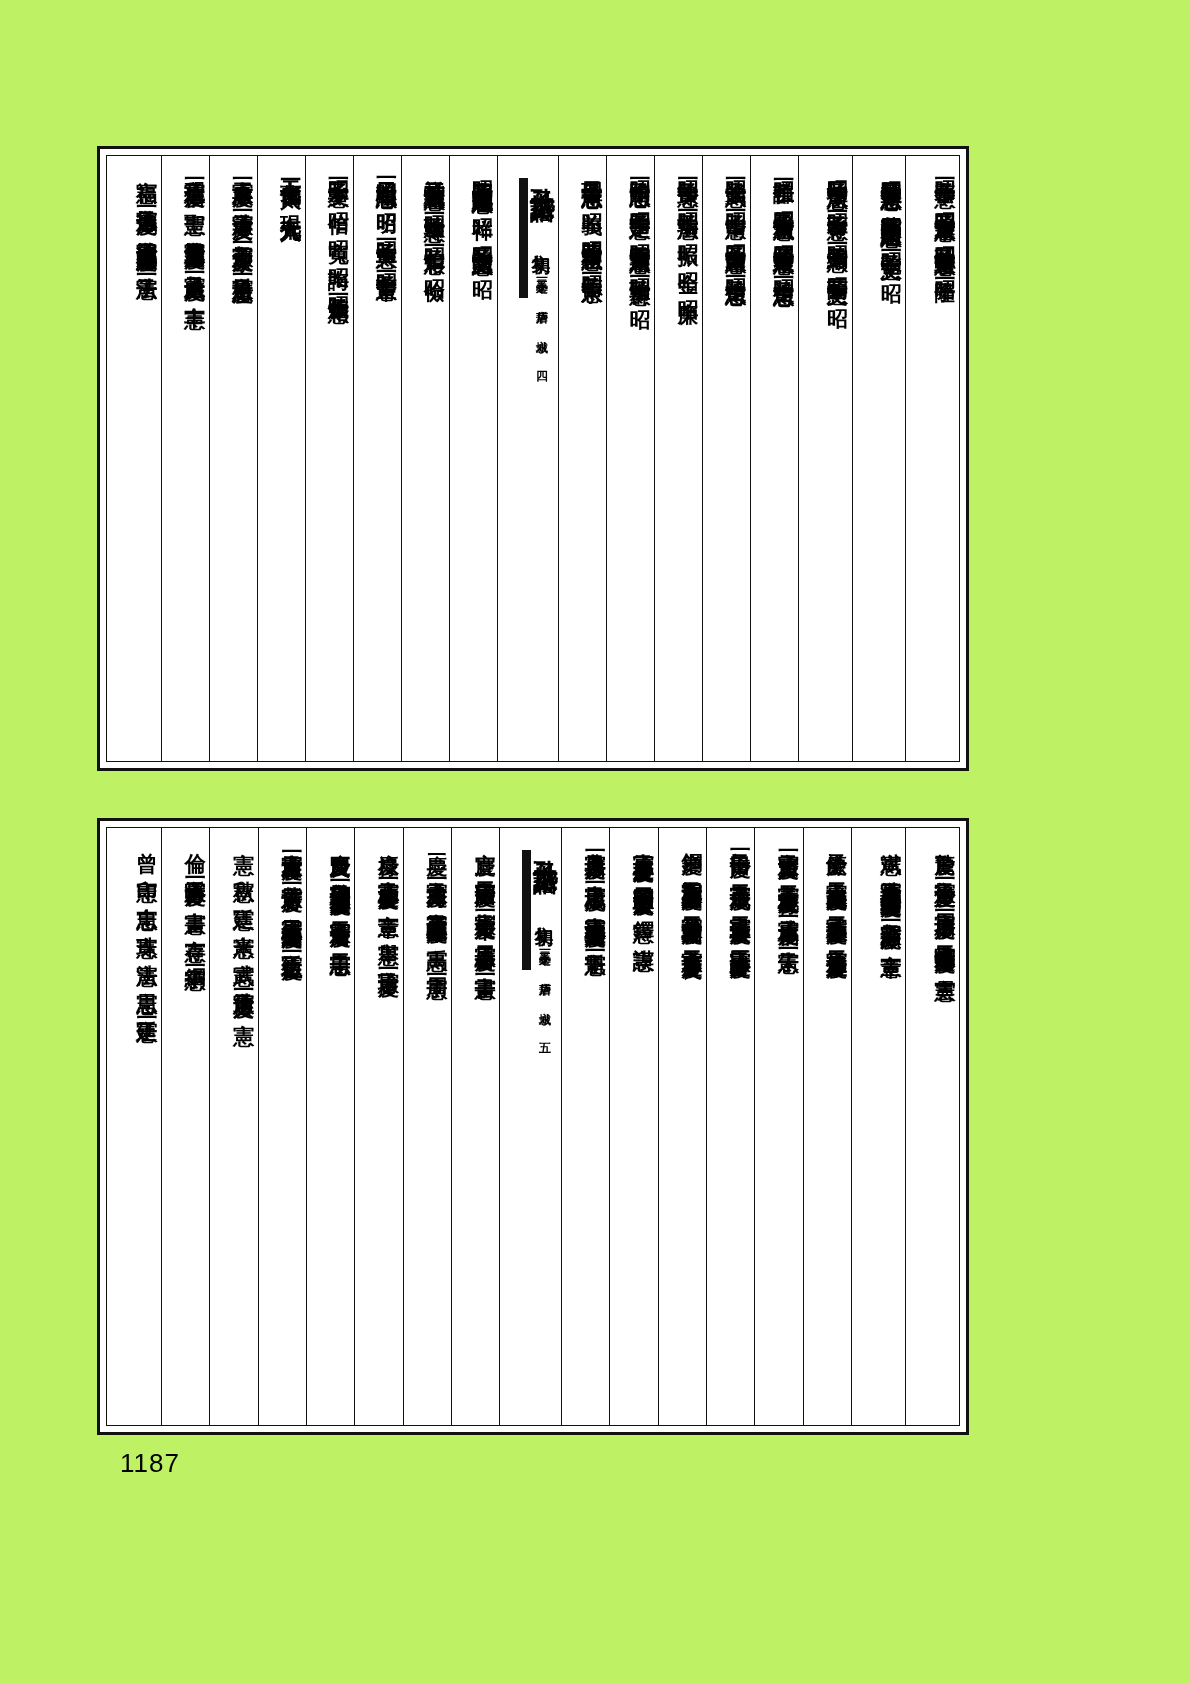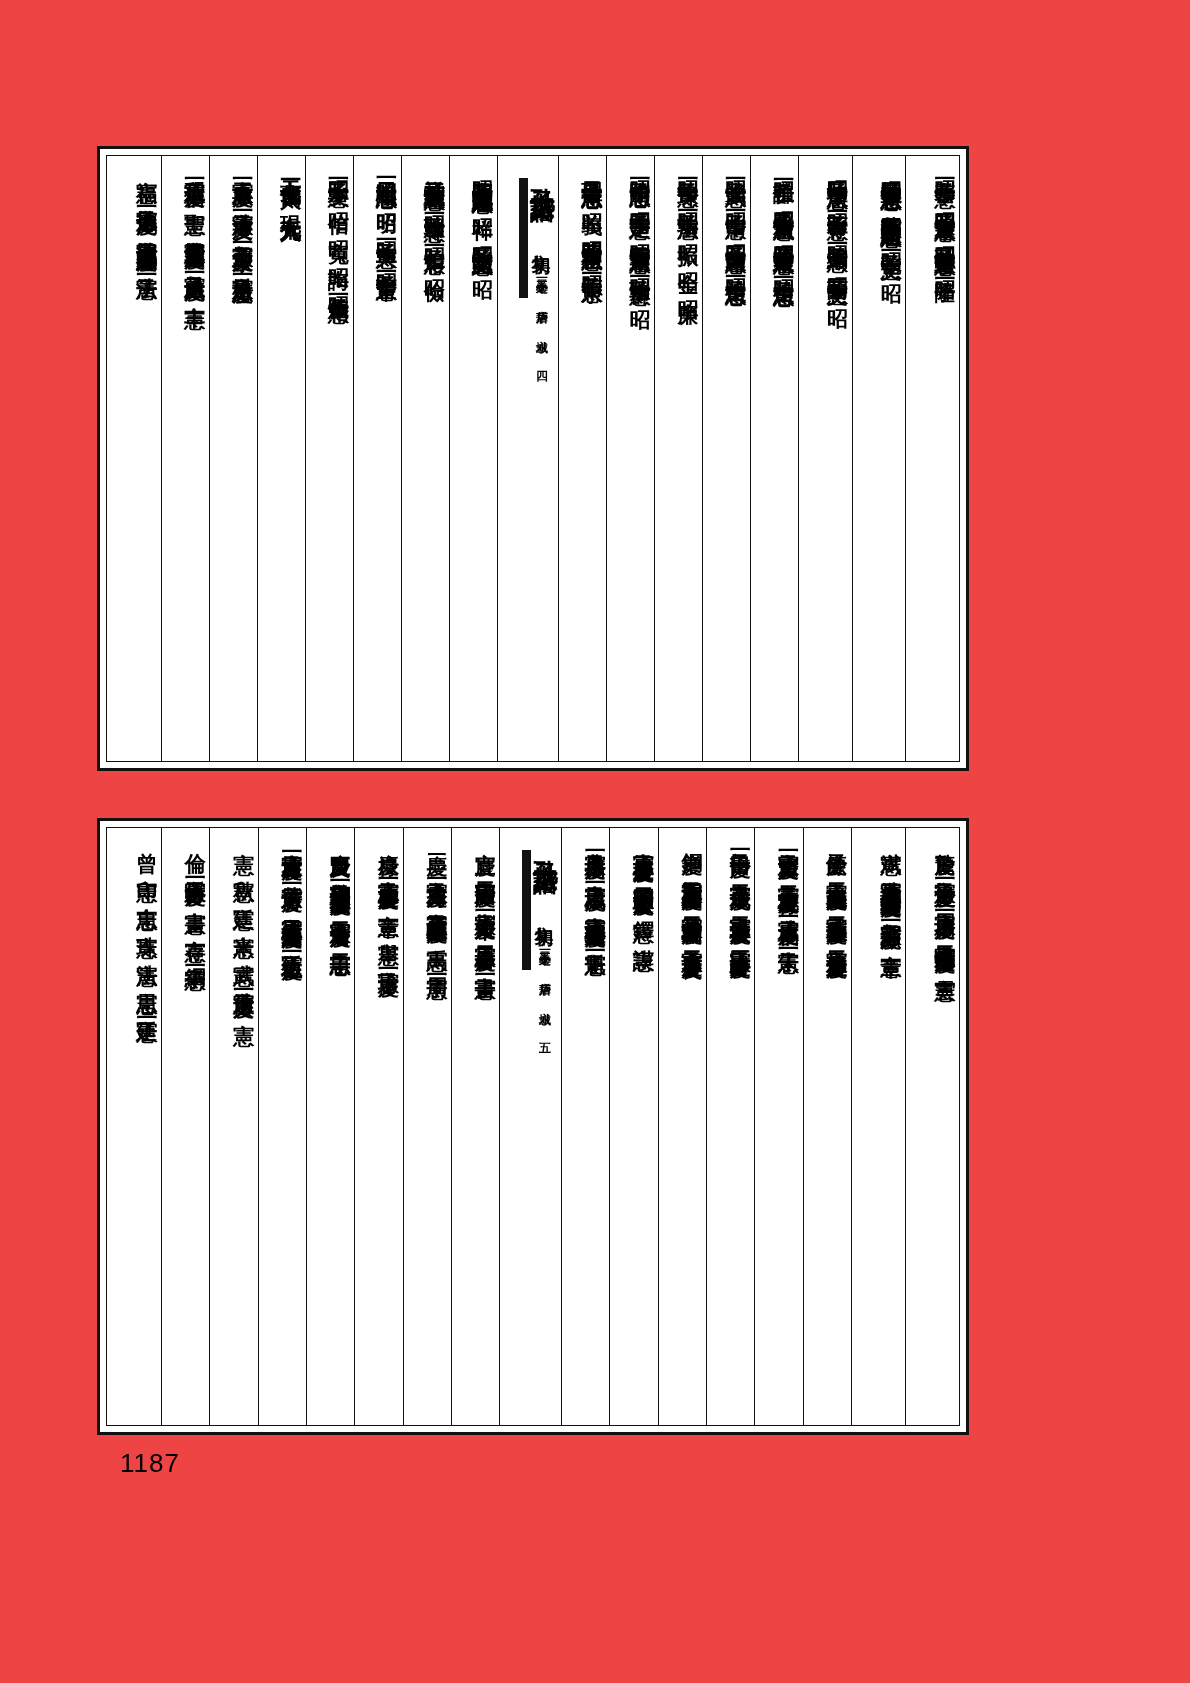--- a/index.html
+++ b/index.html
@@ -11,21 +11,21 @@
     width: 1190px;
     height: 1683px;
     font-family: "DejaVu Serif", "Liberation Serif", serif;
     color: #000;
     position: relative;
     overflow: hidden;
   }
   .page {
     position: absolute;
     inset: 0;
-    background: #ef4444;
+    background: #bef264;
   }
 
   
   .panel {
     position: absolute;
     background: #ffffff;
     border: 3px solid #111;
     box-sizing: border-box;
     padding: 6px;
   }

